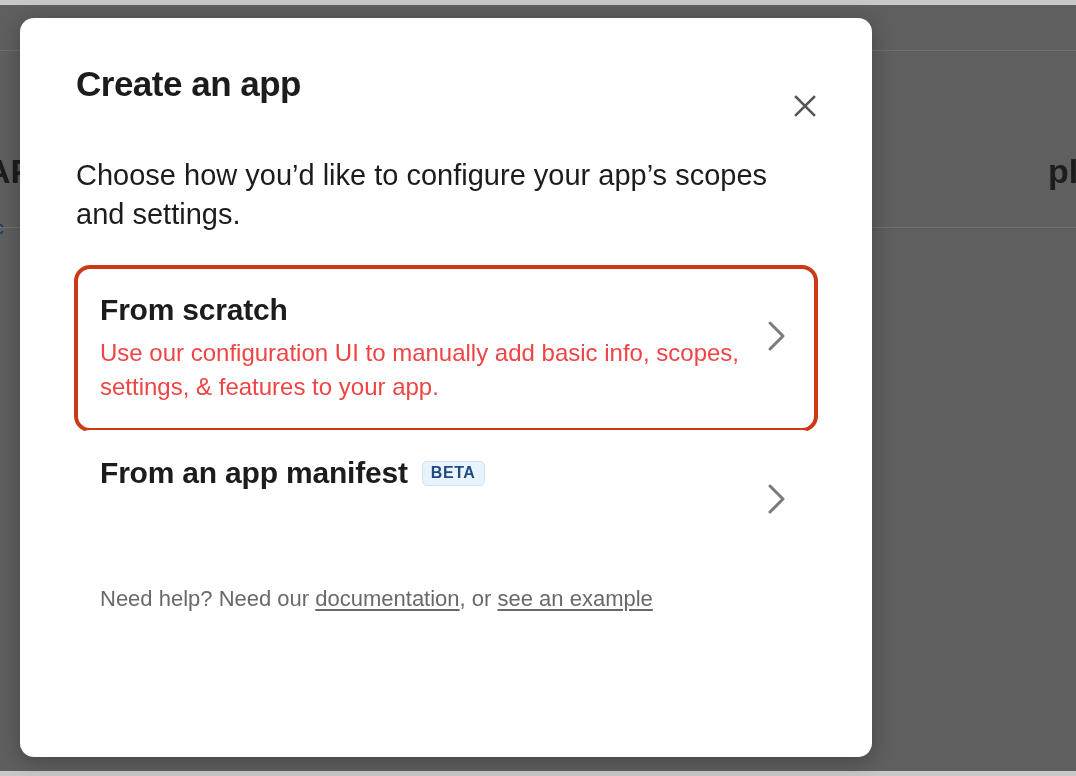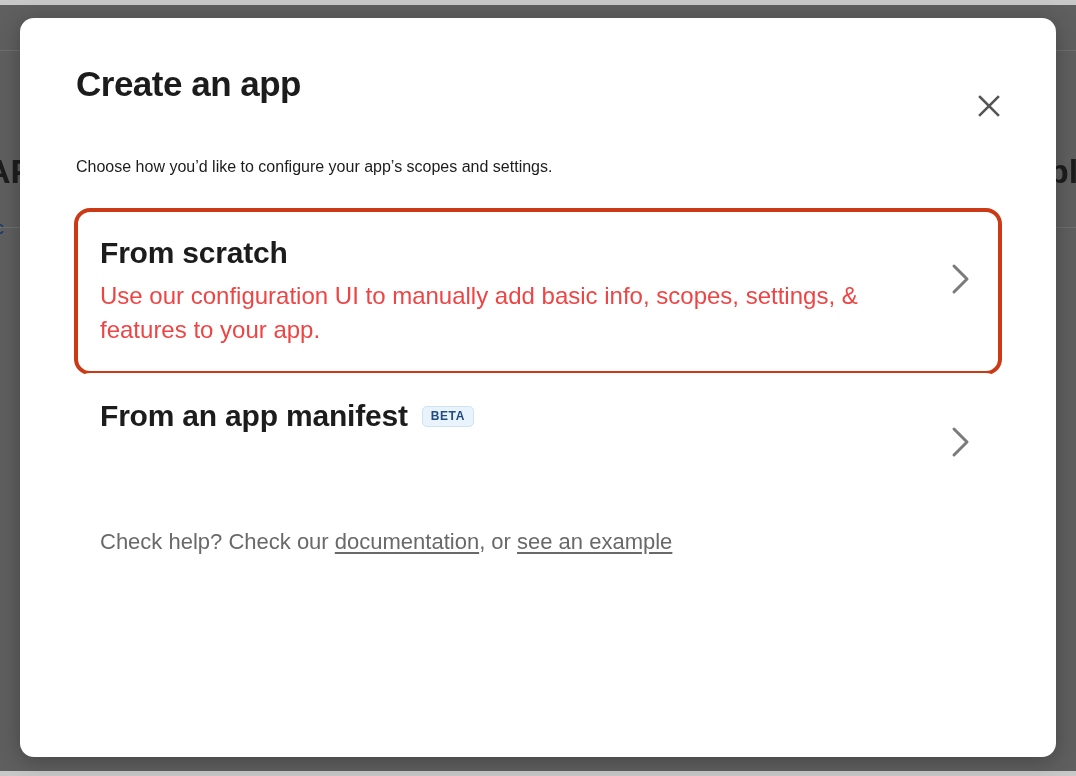--- a/index.html
+++ b/index.html
@@ -62,21 +62,21 @@
     background: #c8c8c8;
   }
   .chrome-edge.top    { top: 0;    height: 5px; }
   .chrome-edge.bottom { top: 771px; height: 5px; }
 
   
   #modal {
     position: absolute;
     left: 20px;
     top: 18px;
-    width: 1036px;
+    width: 852px;
     height: 739px;
     background: #ffffff;
     border-radius: 14px;
     box-shadow: 0 4px 22px rgba(0,0,0,0.28);
     overflow: hidden;
   }
 
   .modal-inner {
     position: relative;
     padding: 46px 56px 0 56px;
@@ -101,21 +101,21 @@
     background: transparent;
     cursor: pointer;
     display: flex;
     align-items: center;
     justify-content: center;
     border-radius: 6px;
   }
 
   .modal-subtitle {
     margin-top: 52px;
-    font-size: 16px;
+    font-size: 29px;
     color: #1d1c1d;
     line-height: 1.35;
   }
 
   .options-list {
     margin-top: 32px;
   }
 
   .option-row {
     position: relative;
@@ -148,21 +148,21 @@
     color: #1d1c1d;
     letter-spacing: -0.2px;
   }
 
   .beta-badge {
     display: inline-block;
     background: #e8f3fb;
     color: #1f4b82;
     border: 1px solid #cfe3f5;
     border-radius: 5px;
-    font-size: 12px;
+    font-size: 16px;
     font-weight: 700;
     letter-spacing: 0.6px;
     padding: 3px 8px 4px 8px;
     line-height: 1;
   }
 
   .option-desc {
     margin-top: 9px;
     font-size: 24px;
     color: #ef4444;
@@ -242,17 +242,17 @@
         <span class="chevron">
           <svg width="24" height="38" viewBox="0 0 24 38" aria-hidden="true">
             <polyline points="6,6 19,19 6,32" fill="none" stroke="#7b7b7b" stroke-width="3" stroke-linecap="round" stroke-linejoin="round"></polyline>
           </svg>
         </span>
       </div>
 
     </div>
 
     <div class="help-line">
-      <span>Check help? Check our </span><a href="#">documentation</a><span>, or </span><a href="#">see an example</a>
+      <span>Need help? Need our </span><a href="#">documentation</a><span>, or </span><a href="#">see an example</a>
     </div>
 
   </div>
 </div>
 
 </body></html>

